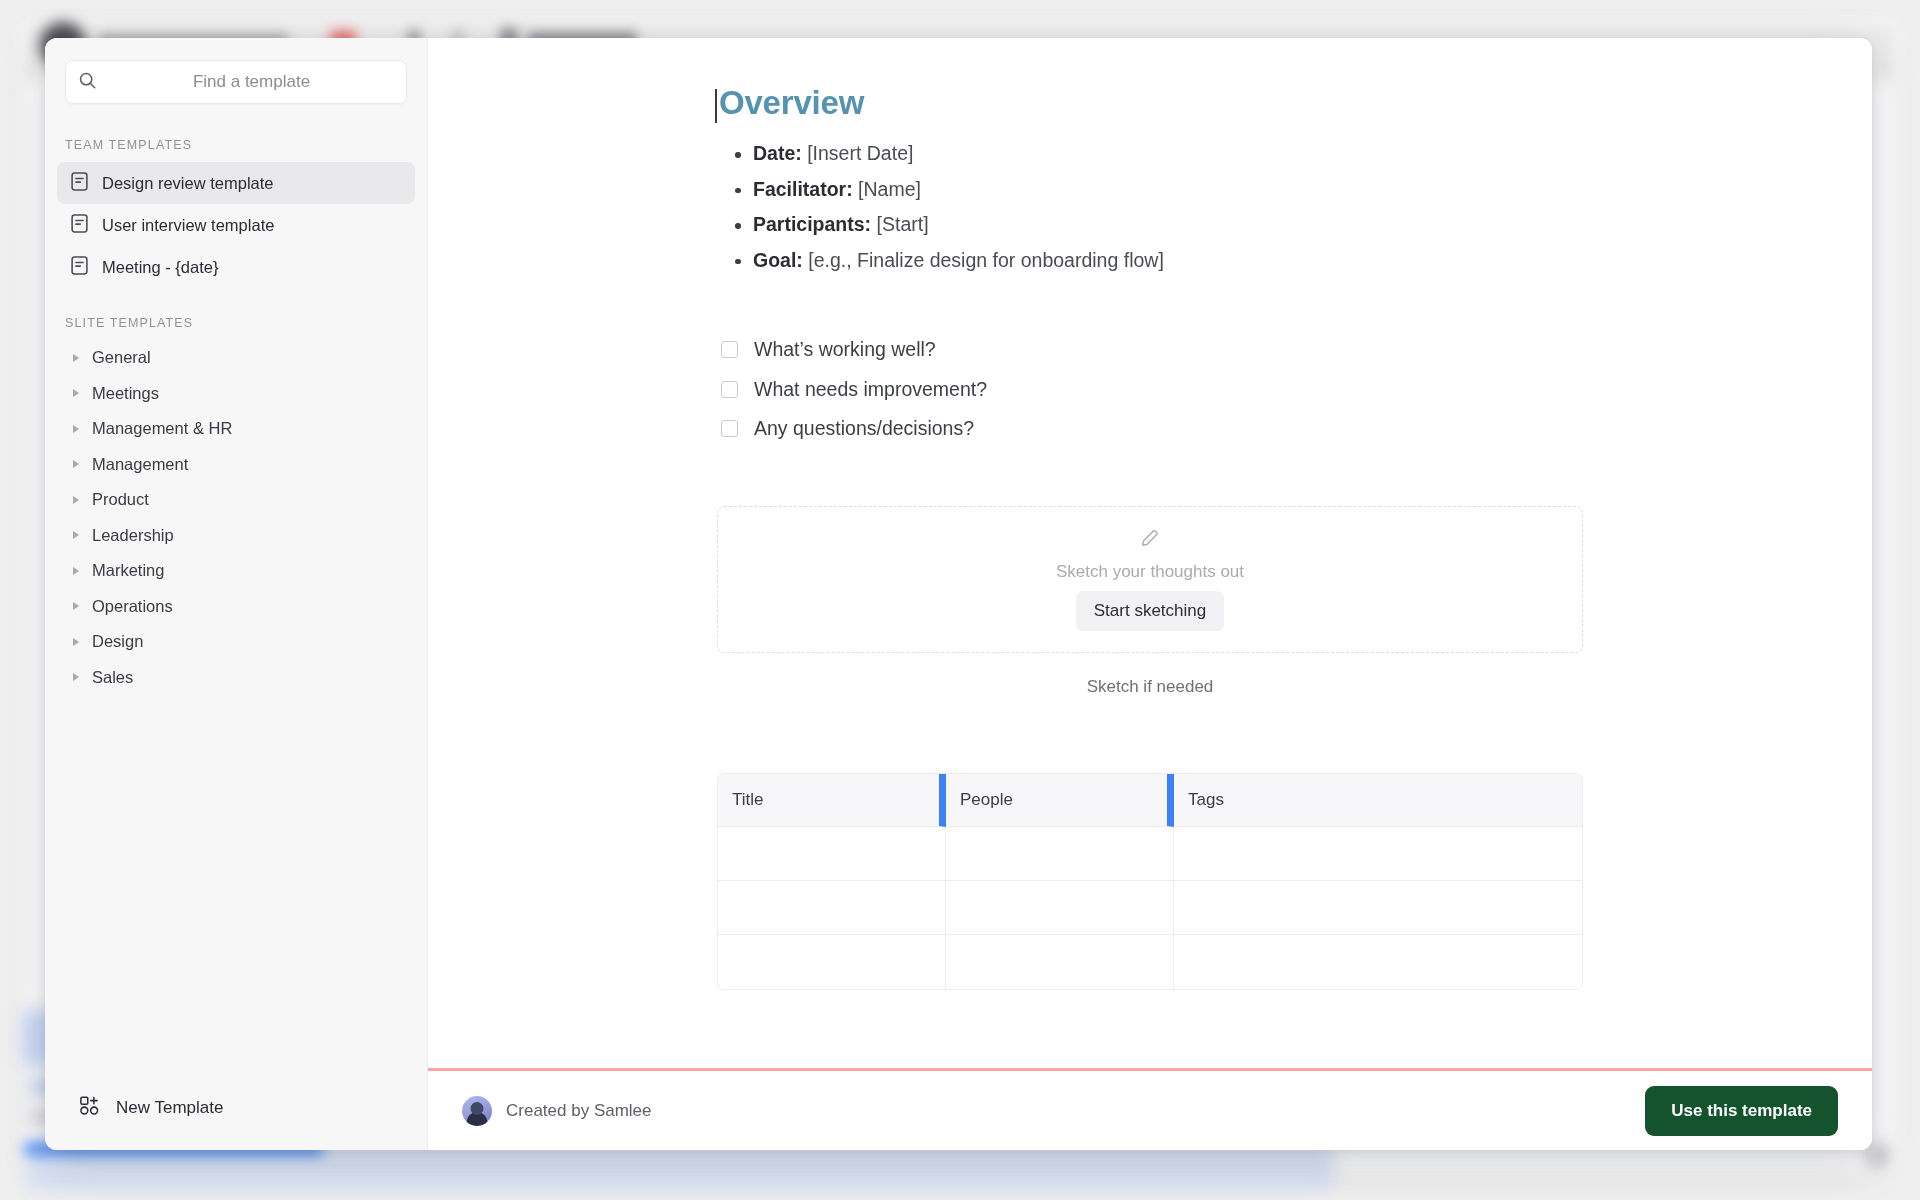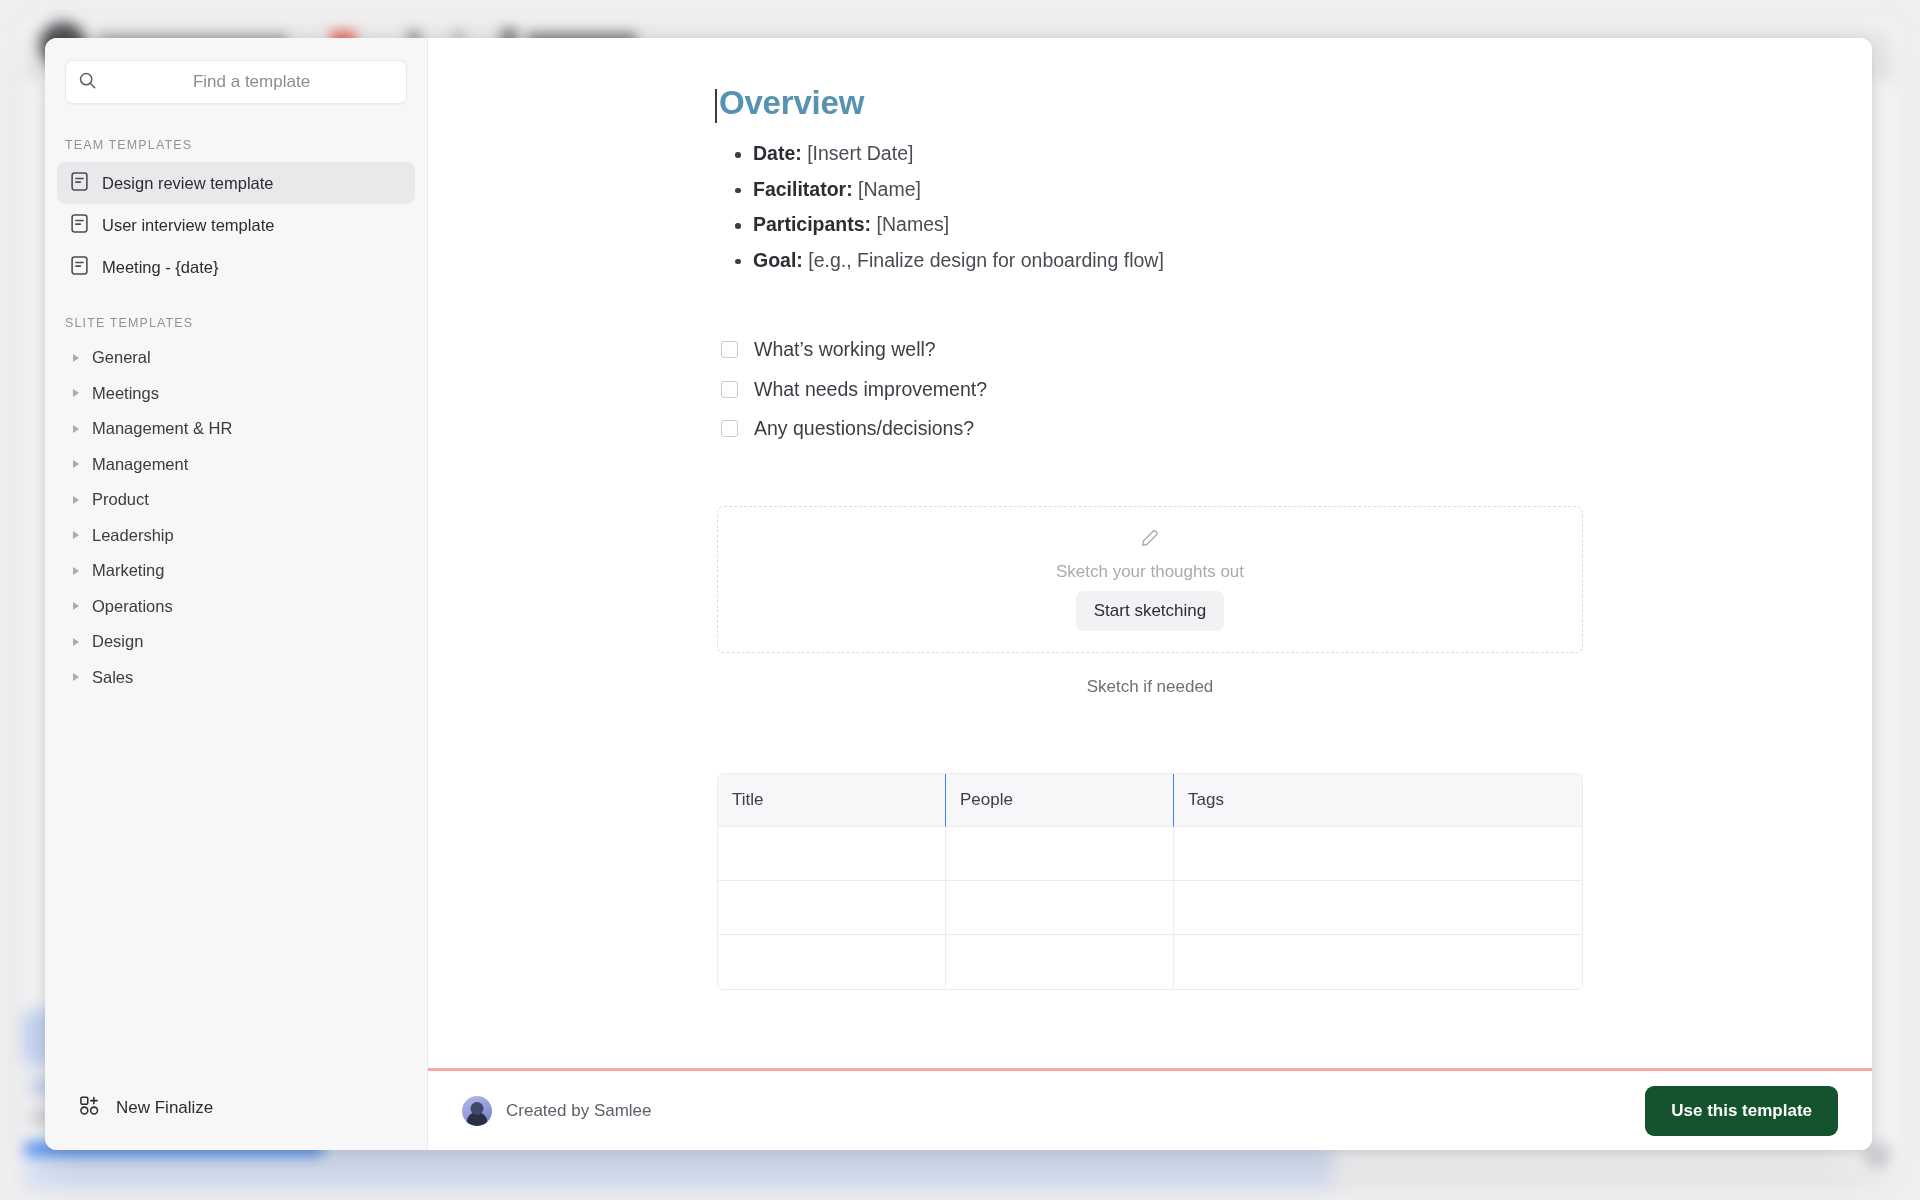--- a/index.html
+++ b/index.html
@@ -293,21 +293,21 @@
     overflow: hidden;
   }
   table.doc-table th {
     background: #f7f7f9;
     text-align: left;
     font-weight: 400;
     font-size: 17px;
     color: #3c3e45;
     padding: 16px 14px;
     border-bottom: 1px solid #ececee;
-    border-right: 1px solid #3b82f6;
+    border-right: 7px solid #3b82f6;
   }
   table.doc-table th:last-child { border-right: none; }
   table.doc-table td {
     height: 54px;
     border-bottom: 1px solid #ececee;
     border-right: 1px solid #ececee;
   }
   table.doc-table td:last-child { border-right: none; }
   table.doc-table tr:last-child td { border-bottom: none; }
   .col-title { width: 228px; }
@@ -485,21 +485,21 @@
     <div class="new-template">
       <span>
         <svg width="21" height="21" viewBox="0 0 22 22" fill="none">
           <rect x="2" y="2.4" width="7.2" height="7.2" rx="1.3" stroke="#2b2d33" stroke-width="1.6"></rect>
           <line x1="15.6" y1="2.6" x2="15.6" y2="9.2" stroke="#2b2d33" stroke-width="1.6" stroke-linecap="round"></line>
           <line x1="12.3" y1="5.9" x2="18.9" y2="5.9" stroke="#2b2d33" stroke-width="1.6" stroke-linecap="round"></line>
           <circle cx="5.6" cy="16.3" r="3.6" stroke="#2b2d33" stroke-width="1.6"></circle>
           <circle cx="15.8" cy="16.3" r="3.6" stroke="#2b2d33" stroke-width="1.6"></circle>
         </svg>
       </span>
-      <span>New Finalize</span>
+      <span>New Template</span>
     </div>
 
   </aside>
 
   <section id="main">
 
     <div id="doc-scroll">
       <article id="doc">
 
         <h1 class="doc-title">
@@ -511,21 +511,21 @@
           <li>
             <b>Date:</b>
             <span class="val">[Insert Date]</span>
           </li>
           <li>
             <b>Facilitator:</b>
             <span class="val">[Name]</span>
           </li>
           <li>
             <b>Participants:</b>
-            <span class="val">[Names]</span>
+            <span class="val">[Start]</span>
           </li>
           <li>
             <b>Goal:</b>
             <span class="val">[e.g., Finalize design for onboarding flow]</span>
           </li>
         </ul>
 
         <div class="check-list">
           <div class="check-row">
             <span class="chk"></span>

